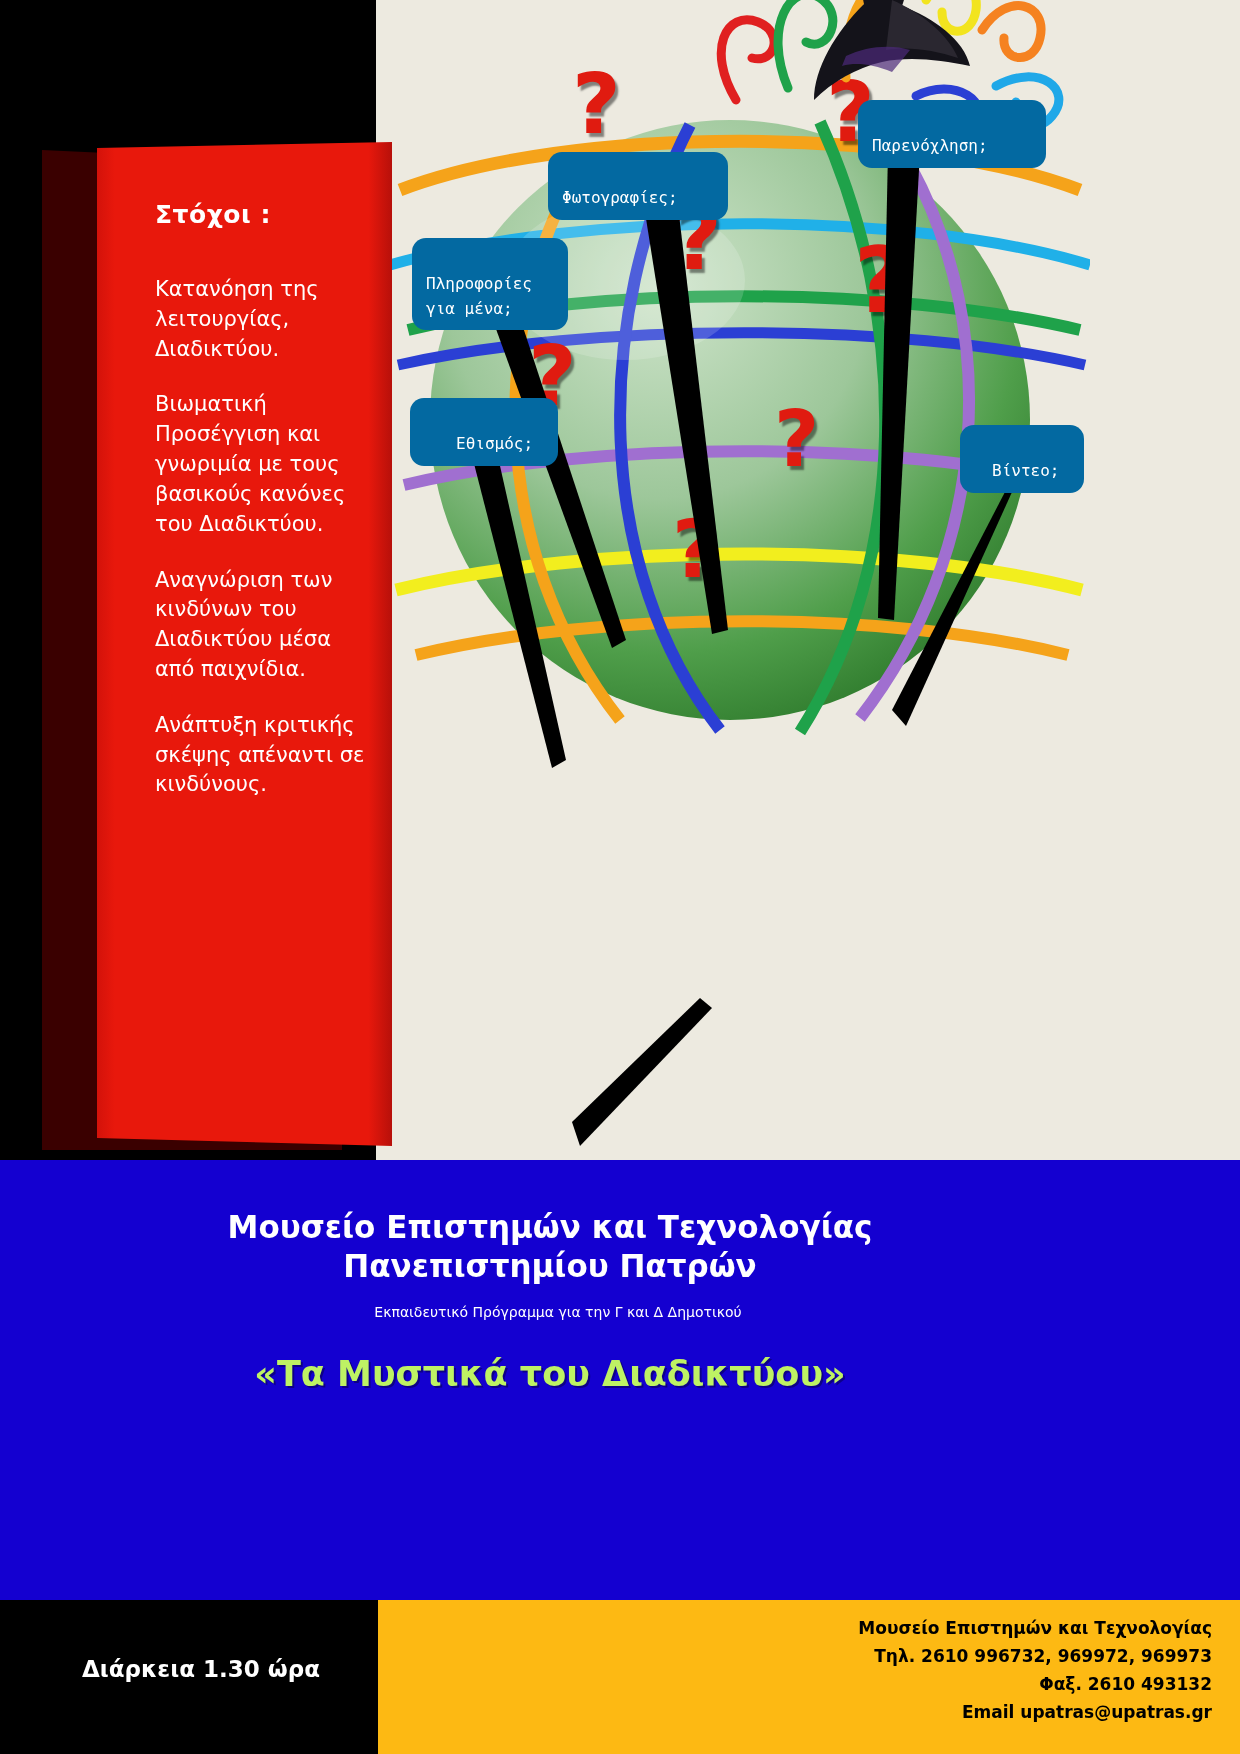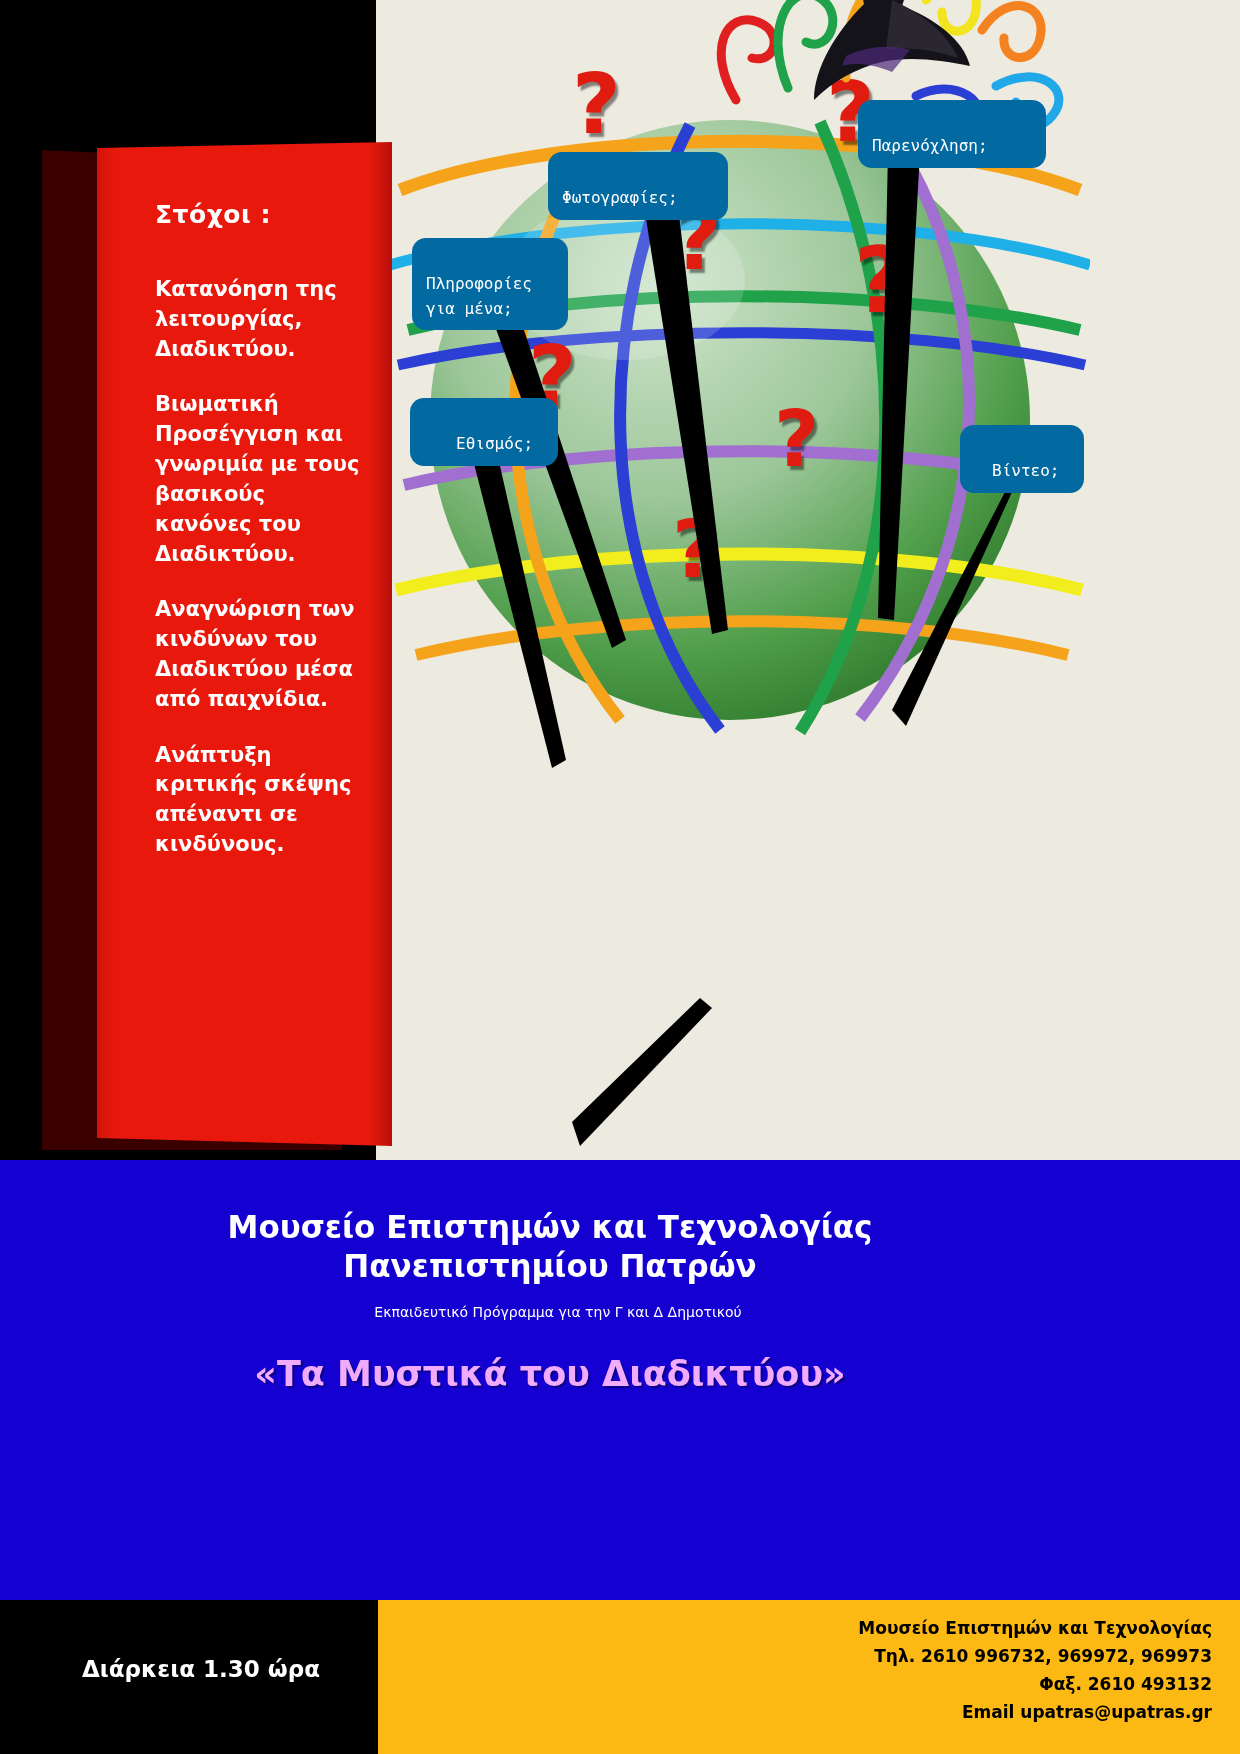--- a/index.html
+++ b/index.html
@@ -37,21 +37,21 @@
   }
   .red-inner{
     position:absolute;left:0;top:0;width:100%;height:100%;
     padding:58px 26px 0 58px;box-sizing:border-box;color:#fff;
   }
   .obj-title{
     font-size:25px;font-weight:bold;letter-spacing:.5px;margin:0 0 46px 0;
     font-family:"DejaVu Sans","Liberation Sans",sans-serif;
   }
   .obj-p{
-    font-size:21px;line-height:1.42;margin:0 0 26px 0;font-weight:700;
+    font-size:21px;line-height:1.42;margin:0 0 26px 0;font-weight:400;
     font-family:"DejaVu Sans","Liberation Sans",sans-serif;
   }
   .globe-svg{position:absolute;left:0;top:0;}
 
   
   .qm{
     position:absolute;color:#e01b10;font-weight:bold;
     font-family:"DejaVu Sans","Liberation Sans",sans-serif;
     text-shadow:3px 4px 2px rgba(0,0,0,.45);
     line-height:1;pointer-events:none;
@@ -79,21 +79,21 @@
   }
   .museum-line{
     font-size:31px;font-weight:bold;line-height:1.26;margin:0;
     font-family:"DejaVu Sans","Liberation Sans",sans-serif;
   }
   .program-line{
     font-size:14px;font-weight:400;margin:18px 0 0 16px;
     font-family:"DejaVu Sans","Liberation Sans",sans-serif;
   }
   .secrets-title{
-    font-size:35px;font-weight:bold;color:#f0abfc;margin:34px 0 0 0;
+    font-size:35px;font-weight:bold;color:#bef264;margin:34px 0 0 0;
     text-shadow:2px 2px 0 rgba(0,0,0,.35);
     font-family:"DejaVu Sans","Liberation Sans",sans-serif;
   }
 
   
   .bottom-black{
     position:absolute;left:0;top:1600px;width:1240px;height:154px;background:#000;
   }
   .yellow-box{
     position:absolute;left:378px;top:1600px;width:862px;height:154px;background:#fdb913;

